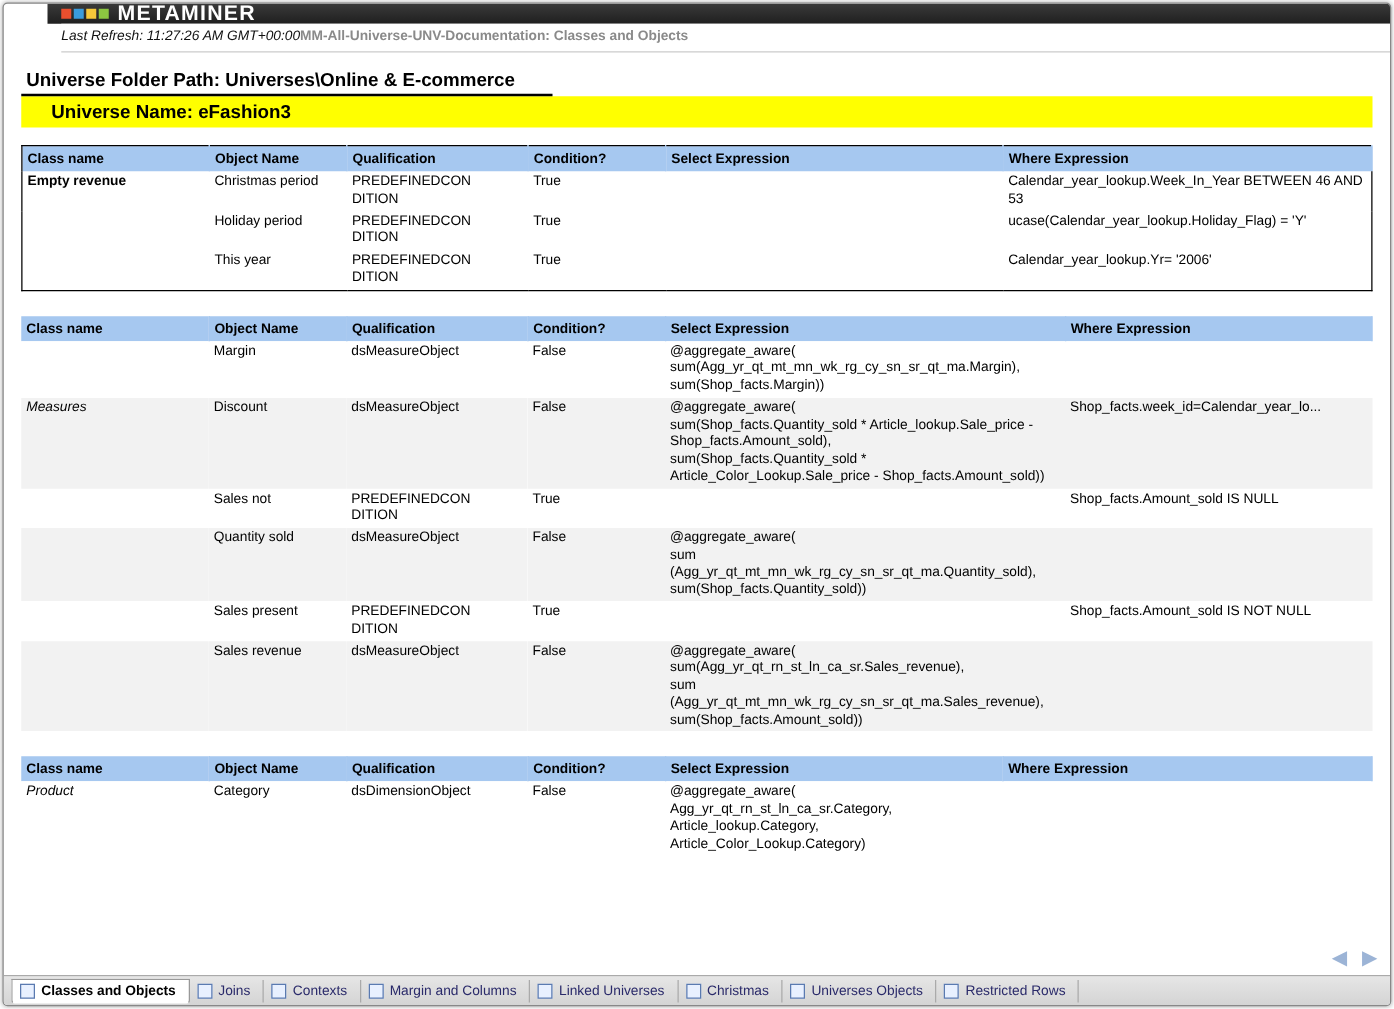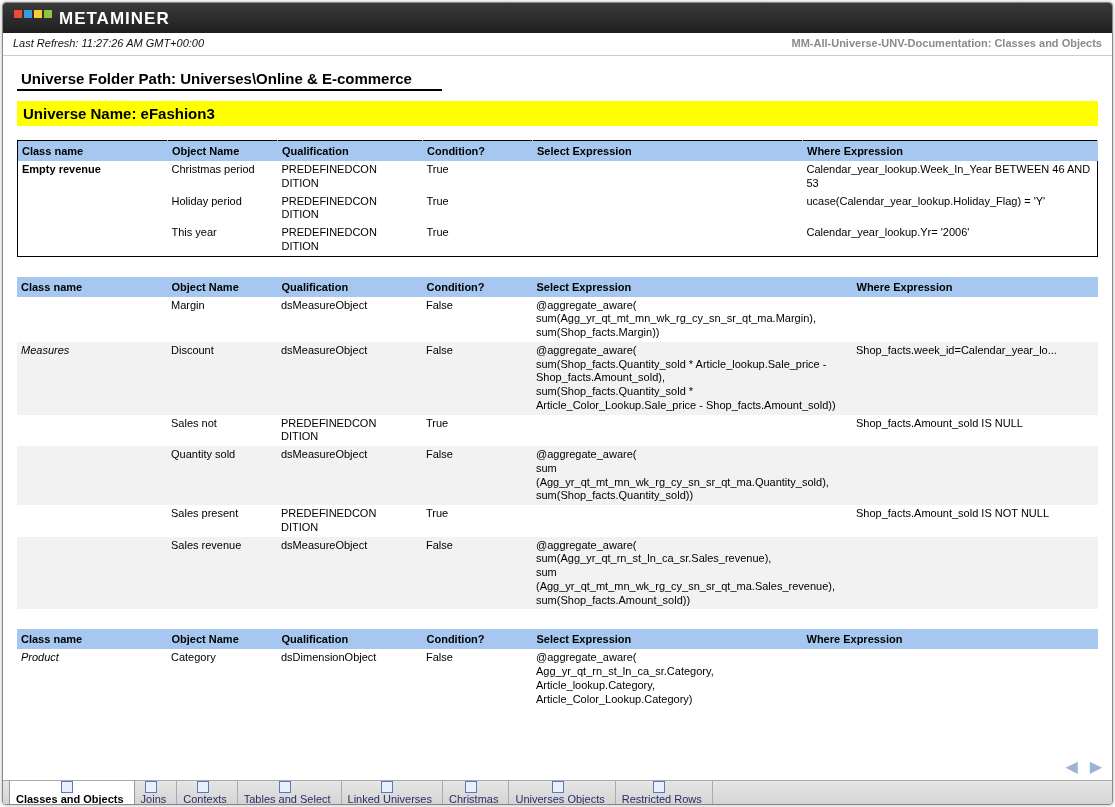--- a/index.html
+++ b/index.html
@@ -22,37 +22,40 @@
     box-shadow: 0 0 4px rgba(0,0,0,0.3);
     display: flex;
     flex-direction: column;
     overflow: hidden;
   }
   .topbar {
     background: linear-gradient(#3a3a3a, #1f1f1f);
     color: #fff;
     padding: 6px 10px;
     display: flex;
-    height: 30px;
+    align-items: center;
+    height: 16px;
+    margin-left: 35px;
   }
   .logo-sq { display:inline-flex; margin-right:6px; }
   .logo-sq span { width:8px; height:8px; margin:1px; display:inline-block; }
   .brand {
     font-family: "Trebuchet MS", Arial, sans-serif;
     font-size: 17px;
     letter-spacing: 1px;
     font-weight: 600;
   }
   .subbar {
     display: flex;
-    justify-content: space-between;
+    justify-content: flex-start;
     align-items: center;
-    padding: 4px 10px 6px 10px;
+    padding: 4px 10px 6px 0;
     border-bottom: 1px solid #ccc;
     background: #fff;
+    margin-left: 46px;
   }
   .refresh {
     font-style: italic;
     font-size: 11px;
     color: #111;
   }
   .doc-title {
     font-size: 11px;
     font-weight: bold;
     color: #8a8a8a;
@@ -62,29 +65,28 @@
     overflow: hidden;
     padding: 14px 14px 0 14px;
     position: relative;
   }
   .folder-path {
     font-size: 15px;
     font-weight: bold;
     border-bottom: 2px solid #000;
     display: inline-block;
     padding-bottom: 2px;
-    margin-bottom: 10px;
     padding-left: 4px;
     padding-right: 30px;
   }
   .uni-name {
     background: #ffff00;
     font-size: 15px;
     font-weight: bold;
-    padding: 4px 6px;
+    padding: 4px 24px;
     margin-bottom: 14px;
   }
 
   .data-table {
     width: 100%;
     border-collapse: collapse;
     margin-bottom: 20px;
     table-layout: fixed;
   }
   .bordered { border: 1px solid #000; }
@@ -127,26 +129,25 @@
     background: linear-gradient(#e6e6e6, #d4d4d4);
     border-top: 1px solid #aaa;
     display: flex;
     align-items: center;
     padding: 0 6px;
     font-size: 11px;
     overflow: hidden;
   }
   .tab {
     display: flex;
-    align-items: center;
+    align-items: flex-end;
     padding: 3px 10px 3px 6px;
     border-right: 1px solid #aaa;
     color: #2a2a6a;
     white-space: nowrap;
-    flex-direction: column;
   }
   .tab.active {
     background: #fff;
     color: #000;
     font-weight: bold;
     border: 1px solid #999;
     border-bottom: 1px solid #fff;
     border-radius: 0 0 3px 3px;
   }
   .tab .ticon {
@@ -359,21 +360,21 @@
       <div class="tab">
         <span class="ticon"></span>
         <span>Joins</span>
       </div>
       <div class="tab">
         <span class="ticon"></span>
         <span>Contexts</span>
       </div>
       <div class="tab">
         <span class="ticon"></span>
-        <span>Tables and Select</span>
+        <span>Margin and Columns</span>
       </div>
       <div class="tab">
         <span class="ticon"></span>
         <span>Linked Universes</span>
       </div>
       <div class="tab">
         <span class="ticon"></span>
         <span>Christmas</span>
       </div>
       <div class="tab">

